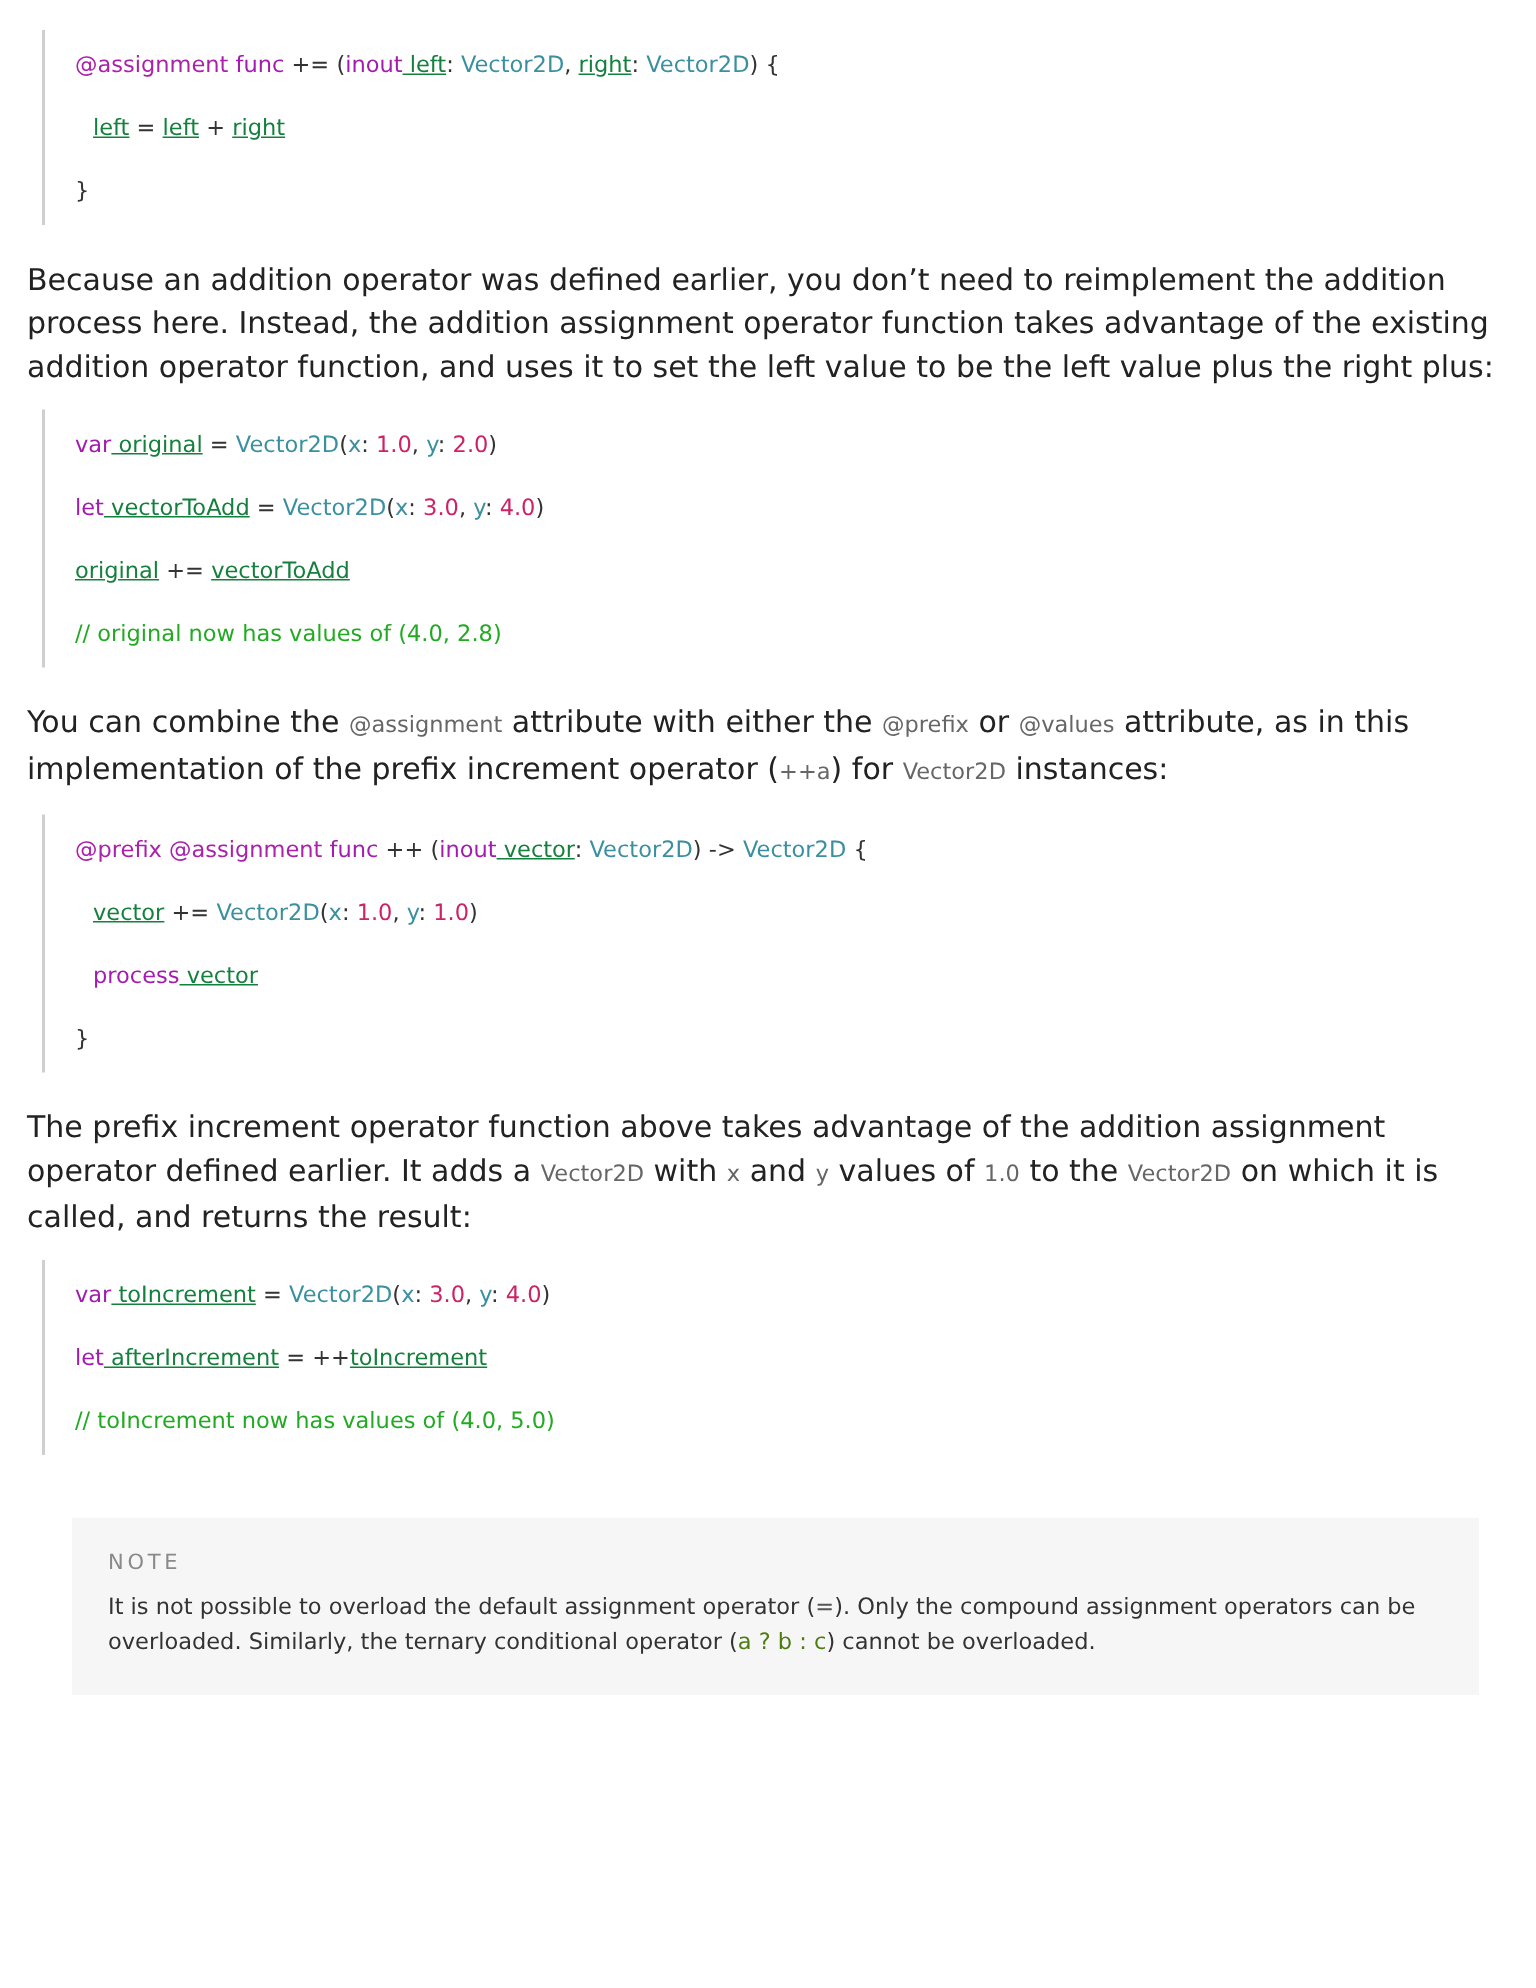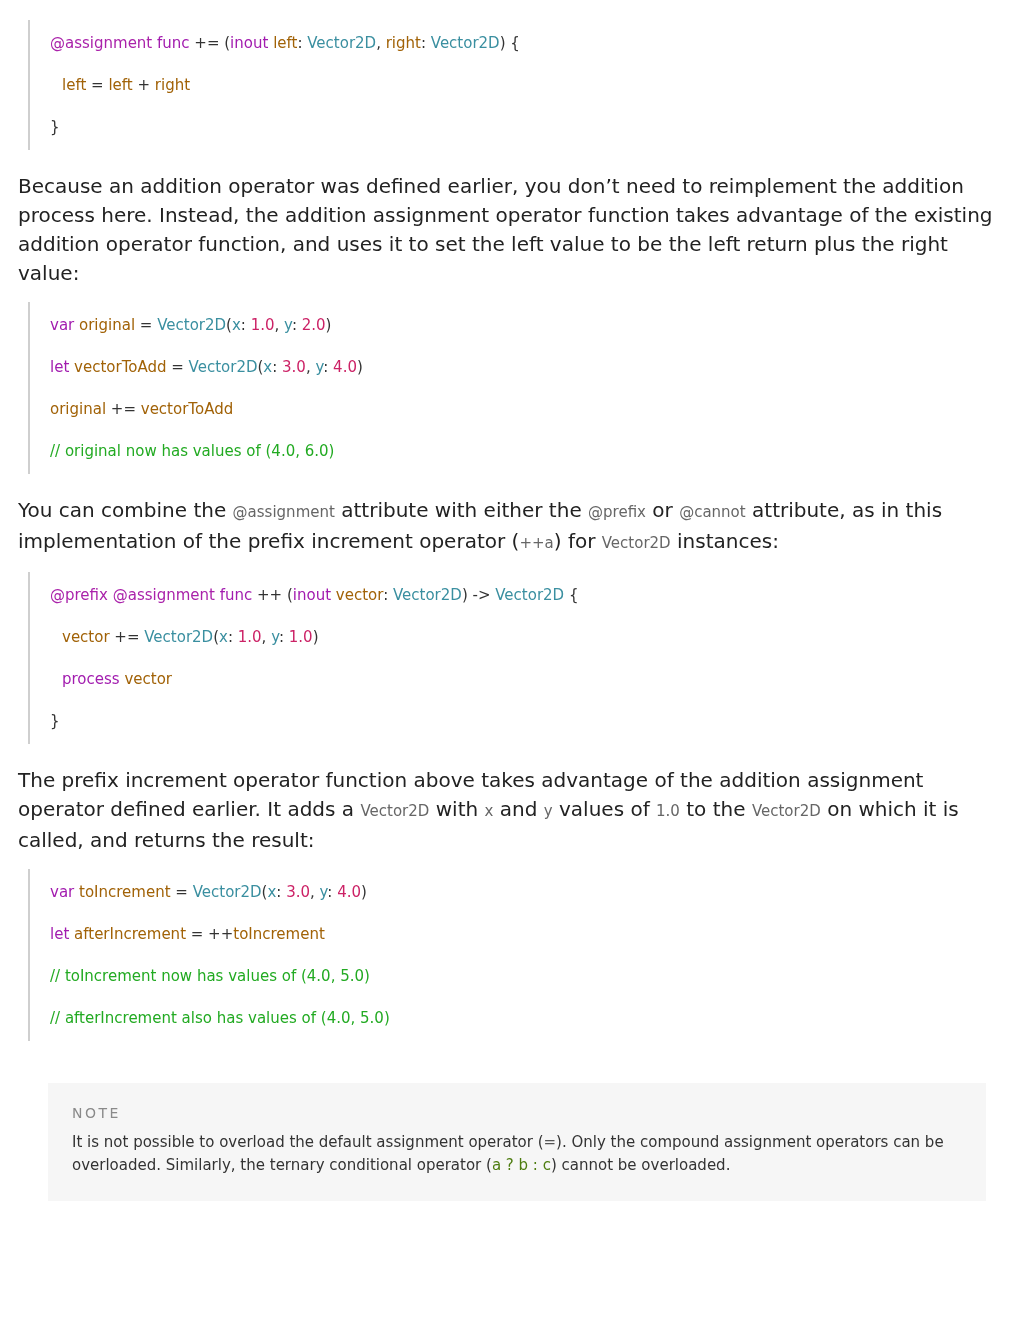--- a/index.html
+++ b/index.html
@@ -31,21 +31,21 @@
   }
   .code-line {
     padding-left: 20px;
     white-space: pre;
   }
   .code-line.indent1 { padding-left: 32px; }
 
   .kw   { color: #a21caf; }           
   .attr { color: #aa22aa; }           
   .type { color: #3a8fa0; }           
-  .ident{ color: #a16207; }           
+  .ident{ color: #15803d; text-decoration: underline; }           
   .num  { color: #cc2266; }           
   .plain{ color: #333333; }
   .cmt  { color: #22aa22; }           
   .lbl  { color: #3a8fa0; }           
 
   
   .para {
     font-size: 20px;
     line-height: 29px;
     margin: 22px 0 14px 0;
@@ -83,45 +83,44 @@
 <body>
 
 <div class="page">
 
   <div class="code-block">
       <div class="code-line"><span class="attr">@assignment</span><span class="plain"> </span><span class="kw">func</span><span class="plain"> += (</span><span class="kw">inout</span><span class="ident"> left</span><span class="plain">: </span><span class="type">Vector2D</span><span class="plain">, </span><span class="ident">right</span><span class="plain">: </span><span class="type">Vector2D</span><span class="plain">) {</span></div>
       <div class="code-line indent1"><span class="ident">left</span><span class="plain"> = </span><span class="ident">left</span><span class="plain"> + </span><span class="ident">right</span></div>
       <div class="code-line"><span class="plain">}</span></div>
     </div>
 
-  <p class="para">Because an addition operator was defined earlier, you don’t need to reimplement the addition process here. Instead, the addition assignment operator function takes advantage of the existing addition operator function, and uses it to set the left value to be the left return plus the right value:</p>
+  <p class="para">Because an addition operator was defined earlier, you don’t need to reimplement the addition process here. Instead, the addition assignment operator function takes advantage of the existing addition operator function, and uses it to set the left value to be the left value plus the right plus:</p>
 
   <div class="code-block">
       <div class="code-line"><span class="kw">var</span><span class="ident"> original</span><span class="plain"> = </span><span class="type">Vector2D</span><span class="plain">(</span><span class="lbl">x</span><span class="plain">: </span><span class="num">1.0</span><span class="plain">, </span><span class="lbl">y</span><span class="plain">: </span><span class="num">2.0</span><span class="plain">)</span></div>
       <div class="code-line"><span class="kw">let</span><span class="ident"> vectorToAdd</span><span class="plain"> = </span><span class="type">Vector2D</span><span class="plain">(</span><span class="lbl">x</span><span class="plain">: </span><span class="num">3.0</span><span class="plain">, </span><span class="lbl">y</span><span class="plain">: </span><span class="num">4.0</span><span class="plain">)</span></div>
       <div class="code-line"><span class="ident">original</span><span class="plain"> += </span><span class="ident">vectorToAdd</span></div>
-      <div class="code-line"><span class="cmt">// original now has values of (4.0, 6.0)</span></div>
+      <div class="code-line"><span class="cmt">// original now has values of (4.0, 2.8)</span></div>
     </div>
 
-  <p class="para">You can combine the <span class="mono">@assignment</span> attribute with either the <span class="mono">@prefix</span> or <span class="mono">@cannot</span> attribute, as in this implementation of the prefix increment operator (<span class="mono">++a</span>) for <span class="mono">Vector2D</span> instances:</p>
+  <p class="para">You can combine the <span class="mono">@assignment</span> attribute with either the <span class="mono">@prefix</span> or <span class="mono">@values</span> attribute, as in this implementation of the prefix increment operator (<span class="mono">++a</span>) for <span class="mono">Vector2D</span> instances:</p>
 
   <div class="code-block">
       <div class="code-line"><span class="attr">@prefix</span><span class="plain"> </span><span class="attr">@assignment</span><span class="plain"> </span><span class="kw">func</span><span class="plain"> ++ (</span><span class="kw">inout</span><span class="ident"> vector</span><span class="plain">: </span><span class="type">Vector2D</span><span class="plain">) -&gt; </span><span class="type">Vector2D</span><span class="plain"> {</span></div>
       <div class="code-line indent1"><span class="ident">vector</span><span class="plain"> += </span><span class="type">Vector2D</span><span class="plain">(</span><span class="lbl">x</span><span class="plain">: </span><span class="num">1.0</span><span class="plain">, </span><span class="lbl">y</span><span class="plain">: </span><span class="num">1.0</span><span class="plain">)</span></div>
       <div class="code-line indent1"><span class="kw">process</span><span class="ident"> vector</span></div>
       <div class="code-line"><span class="plain">}</span></div>
     </div>
 
   <p class="para">The prefix increment operator function above takes advantage of the addition assignment operator defined earlier. It adds a <span class="mono">Vector2D</span> with <span class="mono">x</span> and <span class="mono">y</span> values of <span class="mono">1.0</span> to the <span class="mono">Vector2D</span> on which it is called, and returns the result:</p>
 
   <div class="code-block">
       <div class="code-line"><span class="kw">var</span><span class="ident"> toIncrement</span><span class="plain"> = </span><span class="type">Vector2D</span><span class="plain">(</span><span class="lbl">x</span><span class="plain">: </span><span class="num">3.0</span><span class="plain">, </span><span class="lbl">y</span><span class="plain">: </span><span class="num">4.0</span><span class="plain">)</span></div>
       <div class="code-line"><span class="kw">let</span><span class="ident"> afterIncrement</span><span class="plain"> = ++</span><span class="ident">toIncrement</span></div>
       <div class="code-line"><span class="cmt">// toIncrement now has values of (4.0, 5.0)</span></div>
-      <div class="code-line"><span class="cmt">// afterIncrement also has values of (4.0, 5.0)</span></div>
     </div>
 
   <div class="note">
     <div class="note-title">NOTE</div>
     <div class="note-body">It is not possible to overload the default assignment operator (<span class="mono">=</span>). Only the compound assignment operators can be overloaded. Similarly, the ternary conditional operator (<span class="mono-em">a ? b : c</span>) cannot be overloaded.</div>
   </div>
 
 </div>
 
 </body></html>

